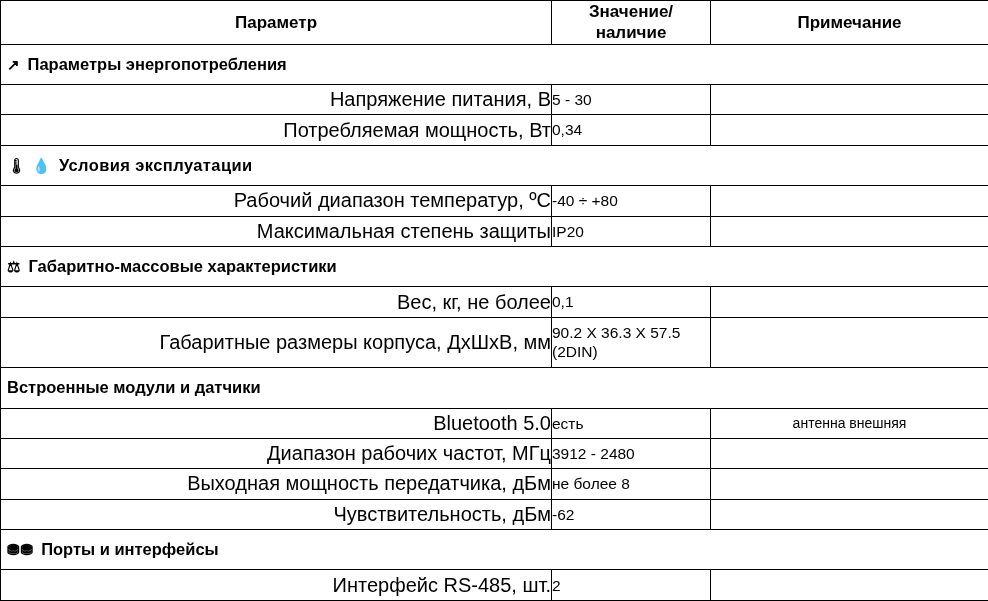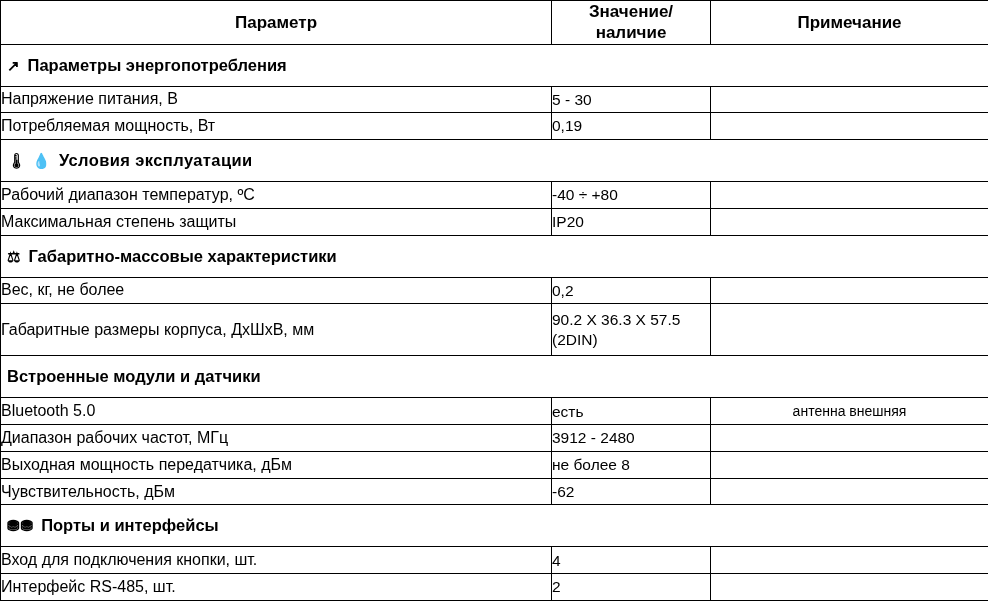--- a/index.html
+++ b/index.html
@@ -58,23 +58,23 @@
   tr.section .sec-icon {
     display: inline-block;
     font-size: 15px;
     line-height: 1;
     letter-spacing: 1px;
   }
   tr.section .sec-label { display: inline-block; }
   tr.section.wide-letter .sec-label { letter-spacing: 0.4px; }
 
   td.param {
-    font-size: 16px;
+    font-size: 20px;
     padding: 5px 4px 5px 14px;
-    text-align: left;
+    text-align: right;
   }
   td.value {
     font-size: 15.5px;
     text-align: left;
     padding: 5px 4px;
     line-height: 1.25;
   }
   td.note {
     font-size: 14px;
     text-align: center;
@@ -111,21 +111,21 @@
           </div>
         </td>
       </tr>
       <tr>
         <td class="param">Напряжение питания, В</td>
         <td class="value">5 - 30</td>
         <td class="note"></td>
       </tr>
       <tr>
         <td class="param">Потребляемая мощность, Вт</td>
-        <td class="value">0,19</td>
+        <td class="value">0,34</td>
         <td class="note"></td>
       </tr>
 
       <tr class="section wide-letter">
         <td colspan="3">
           <div class="sec-inner">
             <span class="sec-icon">🌡 💧</span>
             <span class="sec-label">Условия  эксплуатации</span>
           </div>
         </td>
@@ -144,21 +144,21 @@
       <tr class="section">
         <td colspan="3">
           <div class="sec-inner">
             <span class="sec-icon">⚖</span>
             <span class="sec-label">Габаритно-массовые характеристики</span>
           </div>
         </td>
       </tr>
       <tr>
         <td class="param">Вес, кг, не более</td>
-        <td class="value">0,2</td>
+        <td class="value">0,1</td>
         <td class="note"></td>
       </tr>
       <tr>
         <td class="param">Габаритные размеры корпуса, ДхШхВ, мм</td>
         <td class="value">90.2 X 36.3 X 57.5 (2DIN)</td>
         <td class="note"></td>
       </tr>
 
       <tr class="section">
         <td colspan="3">
@@ -190,25 +190,20 @@
 
       <tr class="section">
         <td colspan="3">
           <div class="sec-inner">
             <span class="sec-icon">⛃⛃</span>
             <span class="sec-label">Порты и интерфейсы</span>
           </div>
         </td>
       </tr>
       <tr>
-        <td class="param">Вход для подключения кнопки, шт.</td>
-        <td class="value">4</td>
-        <td class="note"></td>
-      </tr>
-      <tr>
         <td class="param">Интерфейс RS-485, шт.</td>
         <td class="value">2</td>
         <td class="note"></td>
       </tr>
 
     </tbody>
   </table>
 </div>
 
 </body></html>

